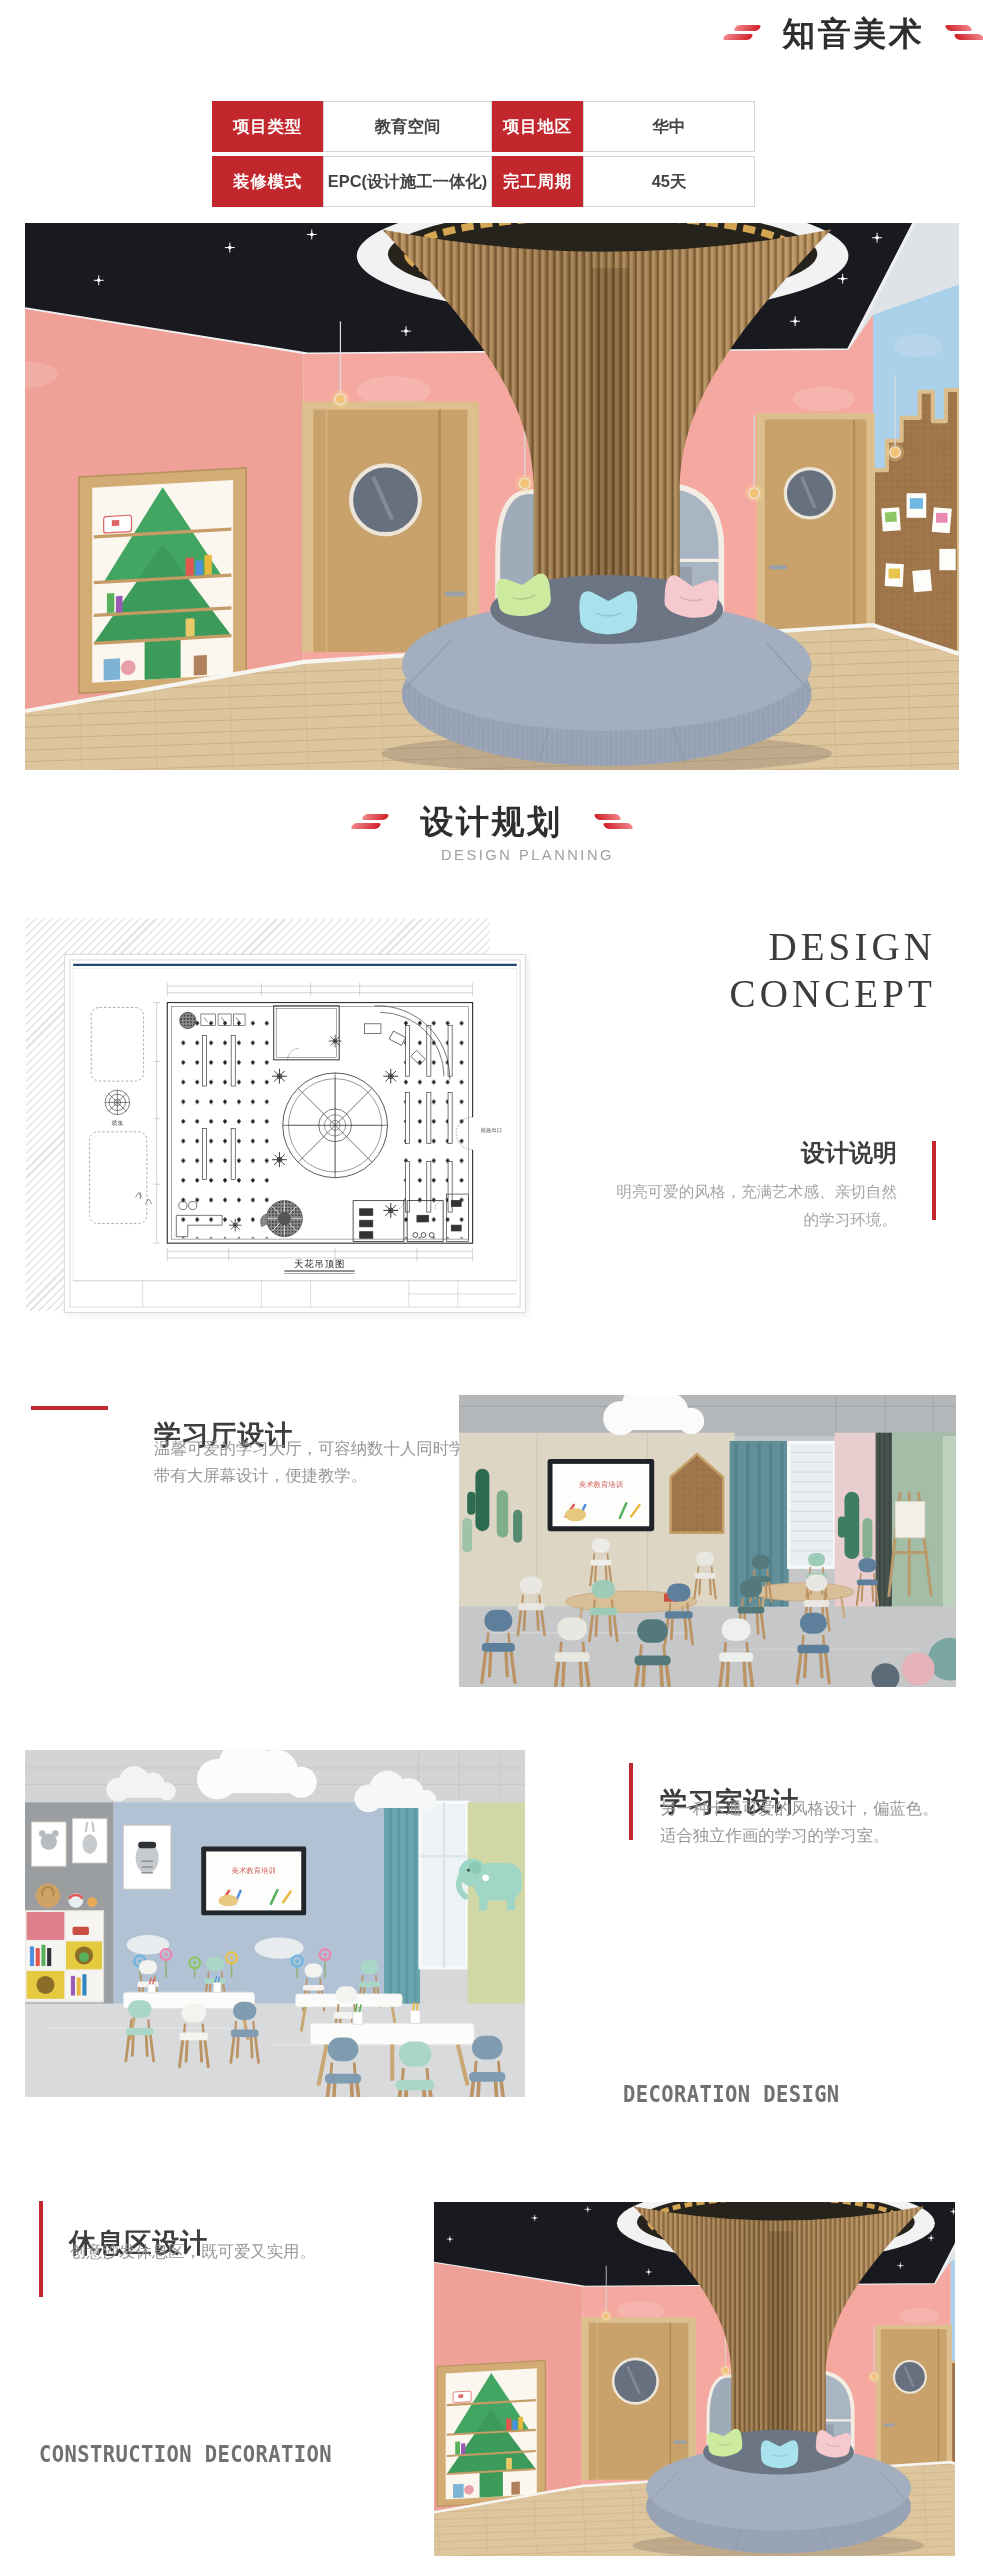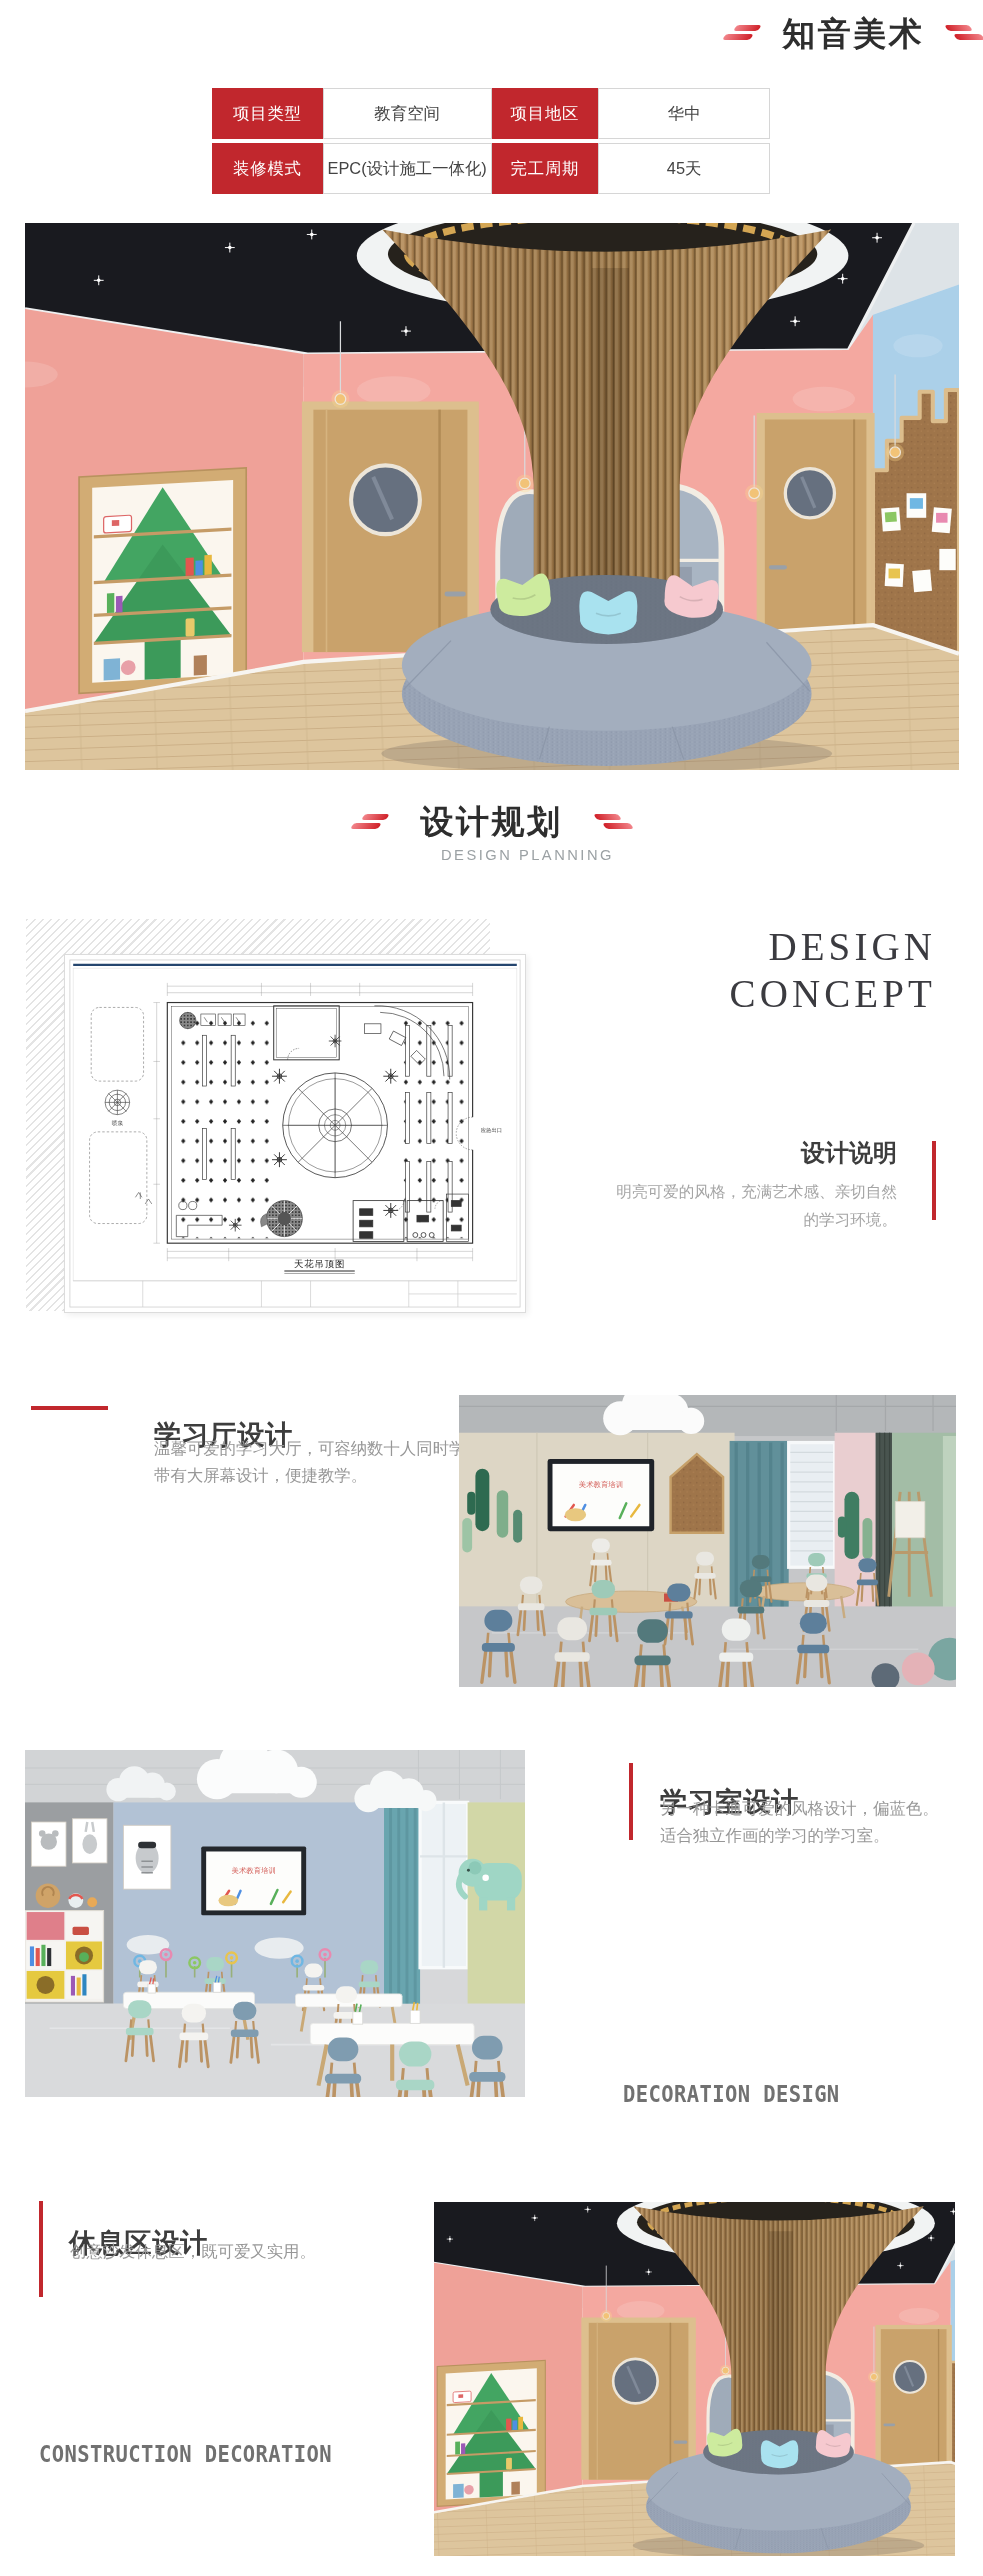--- a/index.html
+++ b/index.html
@@ -9,25 +9,25 @@
   .title-row{position:absolute;left:0;top:11.5px;width:100%;display:flex;
              justify-content:flex-end;align-items:center;gap:19.7px;}
   .main-title{margin:0;font-size:33px;font-weight:bold;color:#2e2e2e;letter-spacing:2.5px;}
   .deco{position:relative;width:39px;height:23px;flex:0 0 auto;}
   .deco i{display:block;position:absolute;height:5.7px;border-radius:3.3px;
           transform:skewX(-30deg);background:linear-gradient(90deg,#f2858b,#cf1f27);}
   .deco .d1{top:2.5px;left:11.5px;width:24.6px;}
   .deco .d2{top:11.5px;left:0;width:28px;}
   .deco.flip{transform:scaleX(-1);}
   
-  .info-table{position:absolute;left:212px;top:88px;width:558px;}
+  .info-table{position:absolute;left:212px;top:101px;width:558px;font-weight:bold;}
   .t-row{display:flex;height:51px;margin-bottom:4.1px;}
   .t-label{width:111px;background:#c1272d;color:#fff;font-size:16.4px;
            display:flex;align-items:center;justify-content:center;letter-spacing:0.8px;}
-  .t-label.l2{width:107px;}
+  .t-label.l2{width:91px;}
   .t-value{background:#fff;border:0.8px solid #d6d6d6;color:#444;font-size:16.4px;
            display:flex;align-items:center;justify-content:center;}
   .t-value.v1{width:167px;}
   .t-value.v2{width:170px;}
   
   .img-wrap{position:absolute;overflow:hidden;}
   .img-wrap svg{display:block;width:100%;height:100%;}
   .hero{left:24.6px;top:223px;width:934px;height:547px;}
   .hall-img{left:459px;top:1395px;width:497px;height:292px;}
   .room-img{left:24.6px;top:1750px;width:500px;height:347px;}

